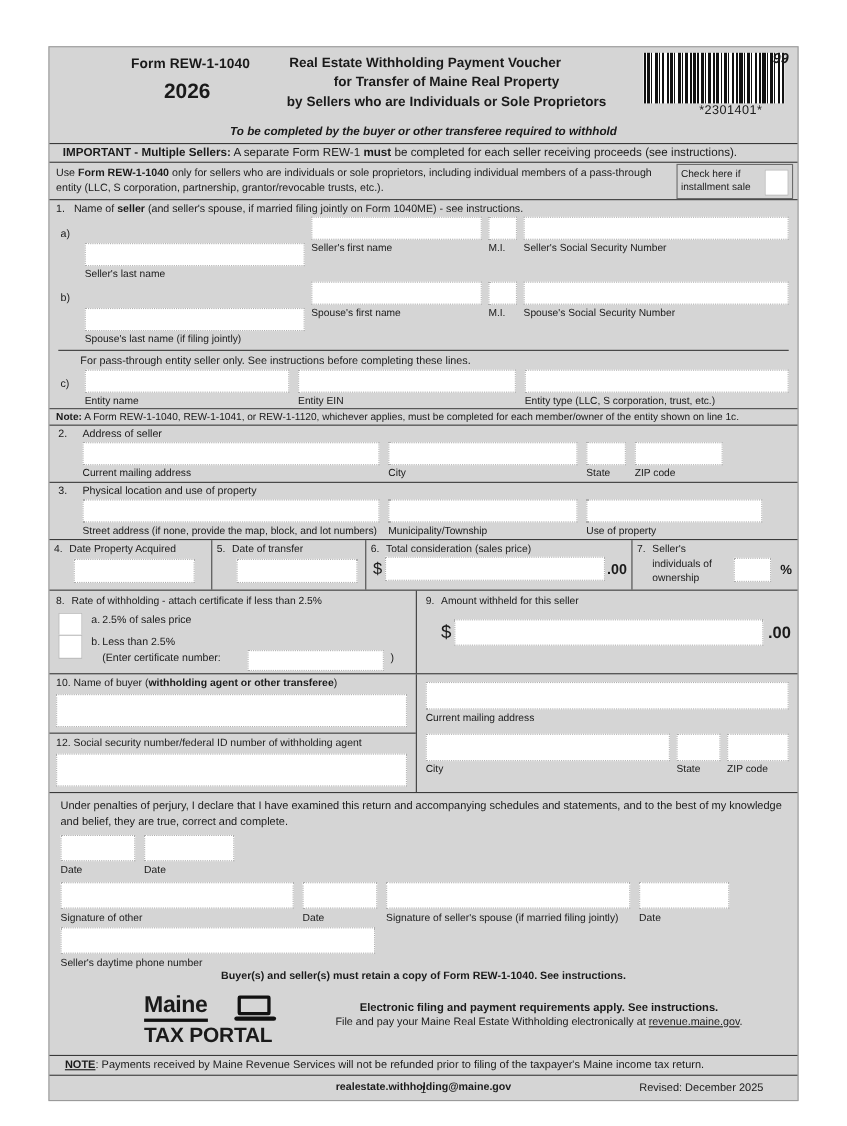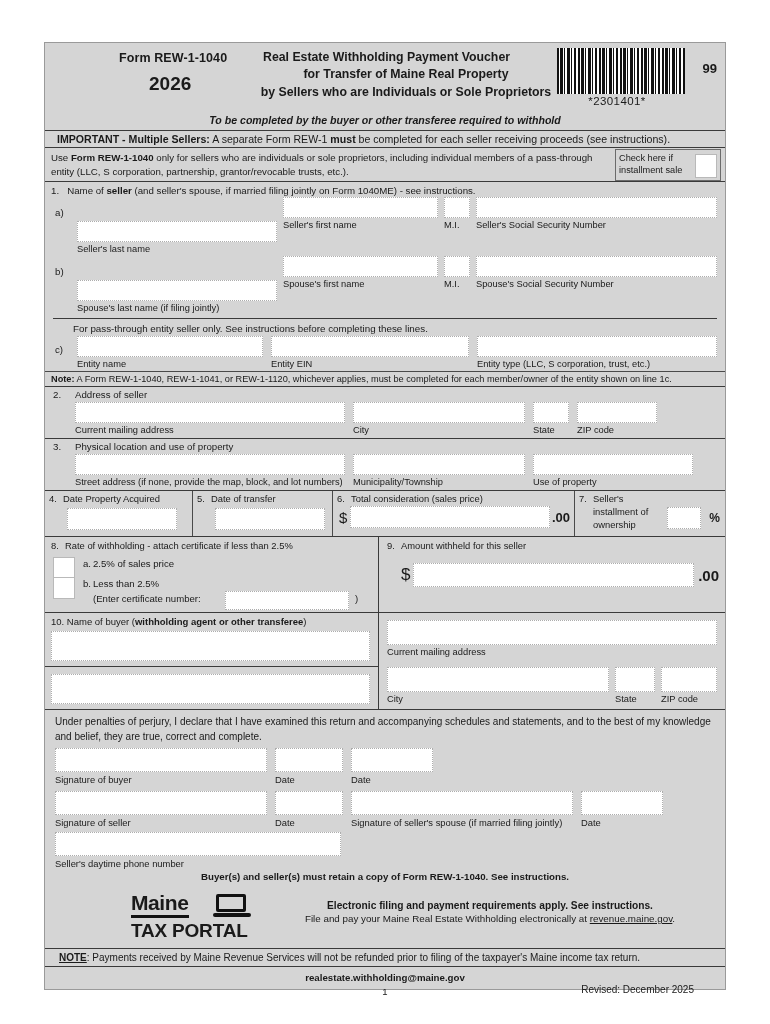--- a/index.html
+++ b/index.html
@@ -40,33 +40,33 @@
     position: absolute; left: 104px; top: 30px;
     font-size: 19px; font-weight: bold;
   }
   .hdr-titles {
     position: absolute; left: 196px; top: 6px; width: 330px;
     text-align: center; line-height: 1.42;
   }
   .hdr-titles div { font-size: 12.3px; font-weight: bold; white-space: nowrap; }
   .hdr-t1 { text-align: left !important; padding-left: 22px; }
 
-  .barcode-wrap { position: absolute; left: 512px; top: 5px; width: 120px; text-align: center; }
+  .barcode-wrap { position: absolute; left: 540px; top: 5px; width: 108px; text-align: right; }
   .barcode {
     height: 46px; width: 128px;
     background-image: repeating-linear-gradient(to right,
       #111 0px, #111 2px, #fff 2px, #fff 3px,
       #111 3px, #111 6px, #fff 6px, #fff 7px,
       #111 7px, #111 8px, #fff 8px, #fff 10px,
       #111 10px, #111 13px, #fff 13px, #fff 14px,
       #111 14px, #111 15px, #fff 15px, #fff 17px,
       #111 17px, #111 19px, #fff 19px, #fff 21px);
   }
   .barcode-num { font-size: 11.5px; margin-top: 1px; letter-spacing: .4px; }
-  .hdr-99 { position: absolute; right: 8px; top: 18px; font-size: 13px; font-weight: bold; }
+  .hdr-99 { position: absolute; right: 8px; top: 2px; font-size: 13px; font-weight: bold; font-style: italic; }
 
   .subtitle {
     text-align: center; font-size: 10.6px; font-style: italic; font-weight: bold;
     padding: 3px 0 4px 0;
   }
 
   
   .rule    { border-top: 1.6px solid #3a3a3a; }
 
   .important {
@@ -386,21 +386,21 @@
         <div class="money-row">
           <span class="dollar">$</span>
           <div class="money-fld"></div>
           <span class="cents">.00</span>
         </div>
       </div>
       <div class="c7">
         <div class="t">
           <span class="n">7.</span>
           <div>Seller's</div>
-          <div>installment of</div>
+          <div>individuals of</div>
           <div>ownership</div>
         </div>
         <div class="pct-box"></div>
         <div class="pct-sym">%</div>
       </div>
     </div>
 
     <div class="r89">
       <div class="c8">
         <div class="hd"><span class="n">8.</span><span>Rate of withholding - attach certificate if less than 2.5%</span></div>
@@ -430,20 +430,21 @@
       </div>
     </div>
 
     <div class="r1012">
       <div class="cL">
         <div class="c10">
           <div class="hd"><span>10.</span>&nbsp;<span>Name of buyer (</span><b>withholding agent or other transferee</b><span>)</span></div>
           <div class="fld" style="height:30px;margin-top:4px"></div>
         </div>
         <div class="c12">
+          <div class="hd"><span>12.</span>&nbsp;<span>Social security number/federal ID number of withholding agent</span></div>
           <div class="fld" style="height:30px;margin-top:4px"></div>
         </div>
       </div>
       <div class="cR">
         <div class="fld" style="height:25px;margin-top:4px"></div>
         <div class="cap">Current mailing address</div>
         <div class="addr2" style="margin-top:10px">
           <div class="a2-city">
               <div class="fld" style="height:25px"></div>
               <div class="cap">City</div>
@@ -456,38 +457,34 @@
               <div class="fld" style="height:25px"></div>
               <div class="cap">ZIP code</div>
             </div>
         </div>
       </div>
     </div>
 
     <div class="decl">Under penalties of perjury, I declare that I have examined this return and accompanying schedules and statements, and to the best of my knowledge and belief, they are true, correct and complete.</div>
 
     <div class="sig-grid">
-      <div class="sg-sig">
-          <div class="sig-fld"></div>
-          <div class="sig-cap">Signature of buyer</div>
-        </div>
       <div class="sg-date">
           <div class="sig-fld"></div>
           <div class="sig-cap">Date</div>
         </div>
       <div class="sg-date2">
           <div class="sig-fld"></div>
           <div class="sig-cap">Date</div>
         </div>
     </div>
 
     <div class="sig-grid" style="margin-top:6px">
       <div class="sg-sig">
           <div class="sig-fld"></div>
-          <div class="sig-cap">Signature of seller</div>
+          <div class="sig-cap">Signature of other</div>
         </div>
       <div class="sg-date">
           <div class="sig-fld"></div>
           <div class="sig-cap">Date</div>
         </div>
       <div class="sg-sig2">
           <div class="sig-fld"></div>
           <div class="sig-cap">Signature of seller's spouse (if married filing jointly)</div>
         </div>
       <div class="sg-date2">

